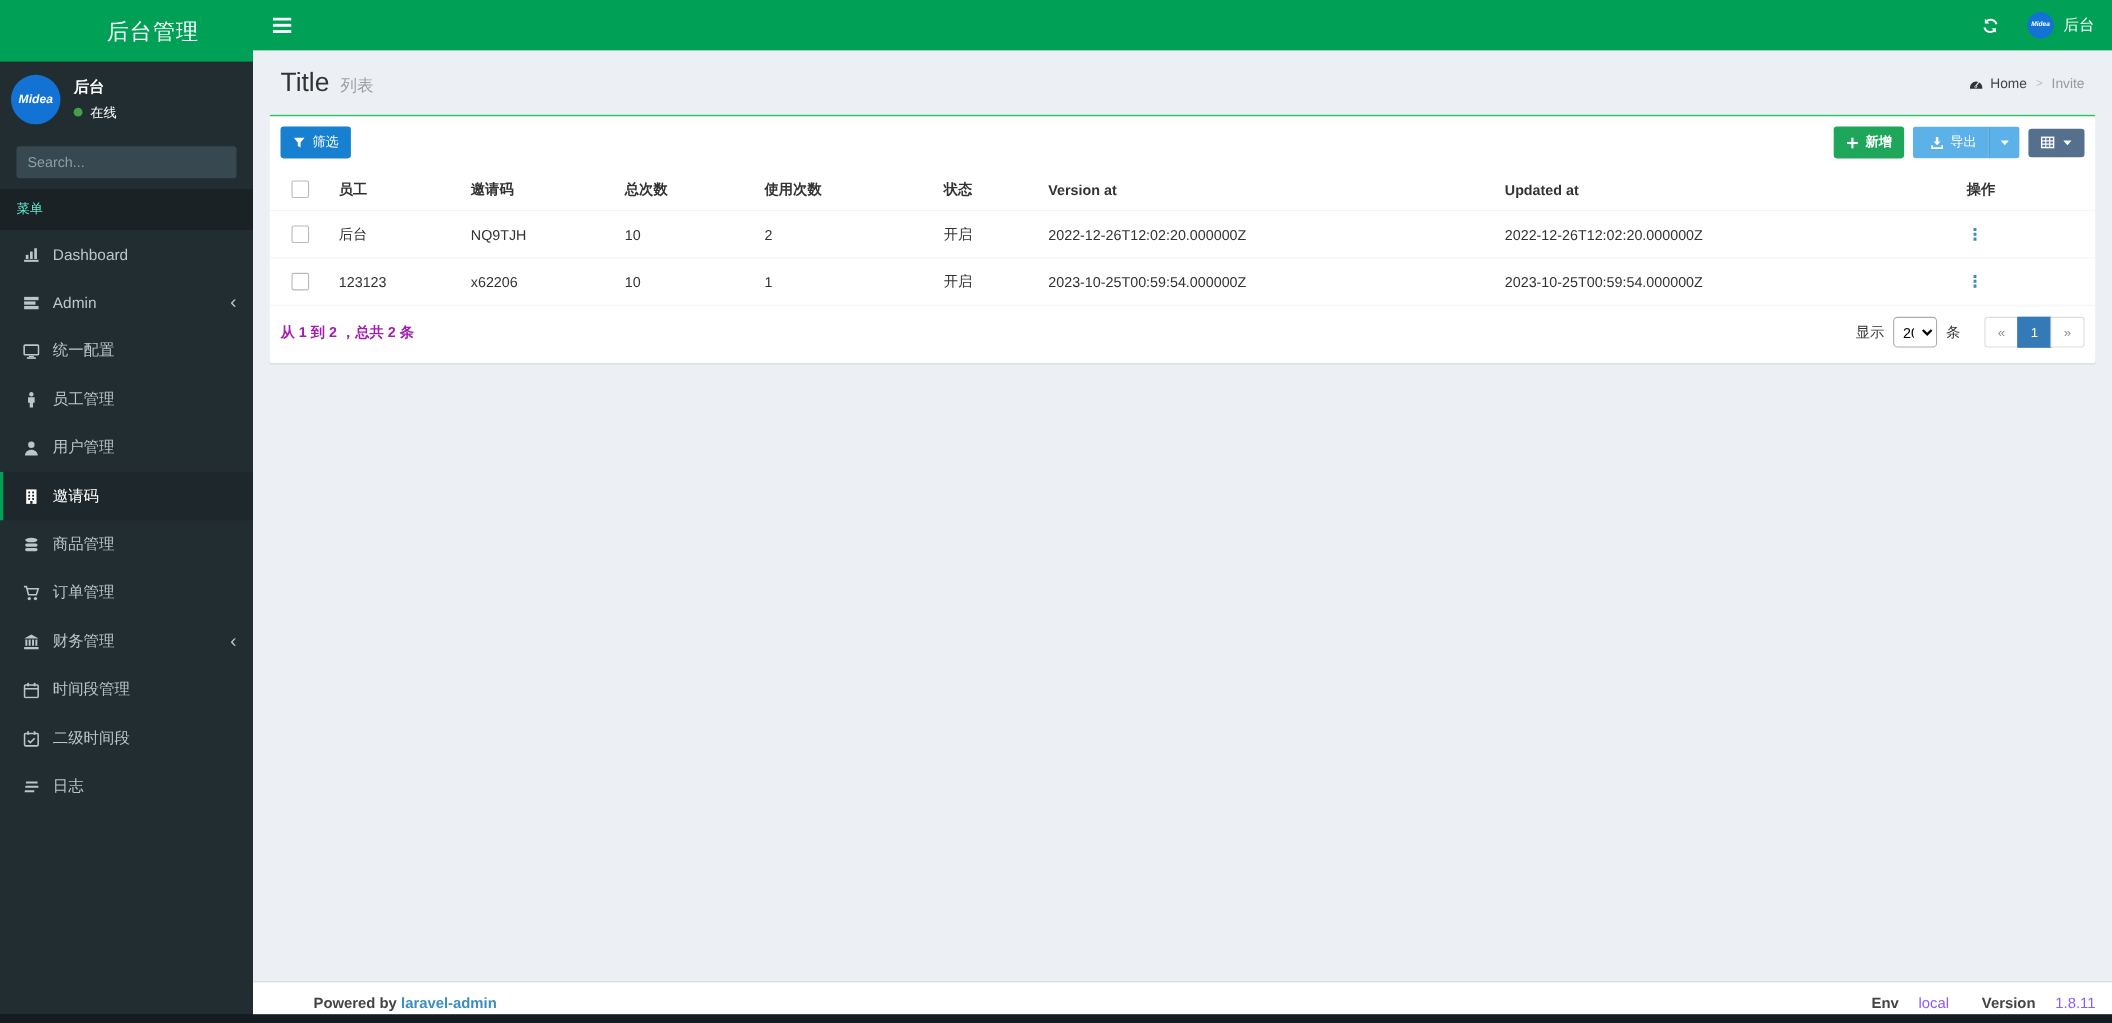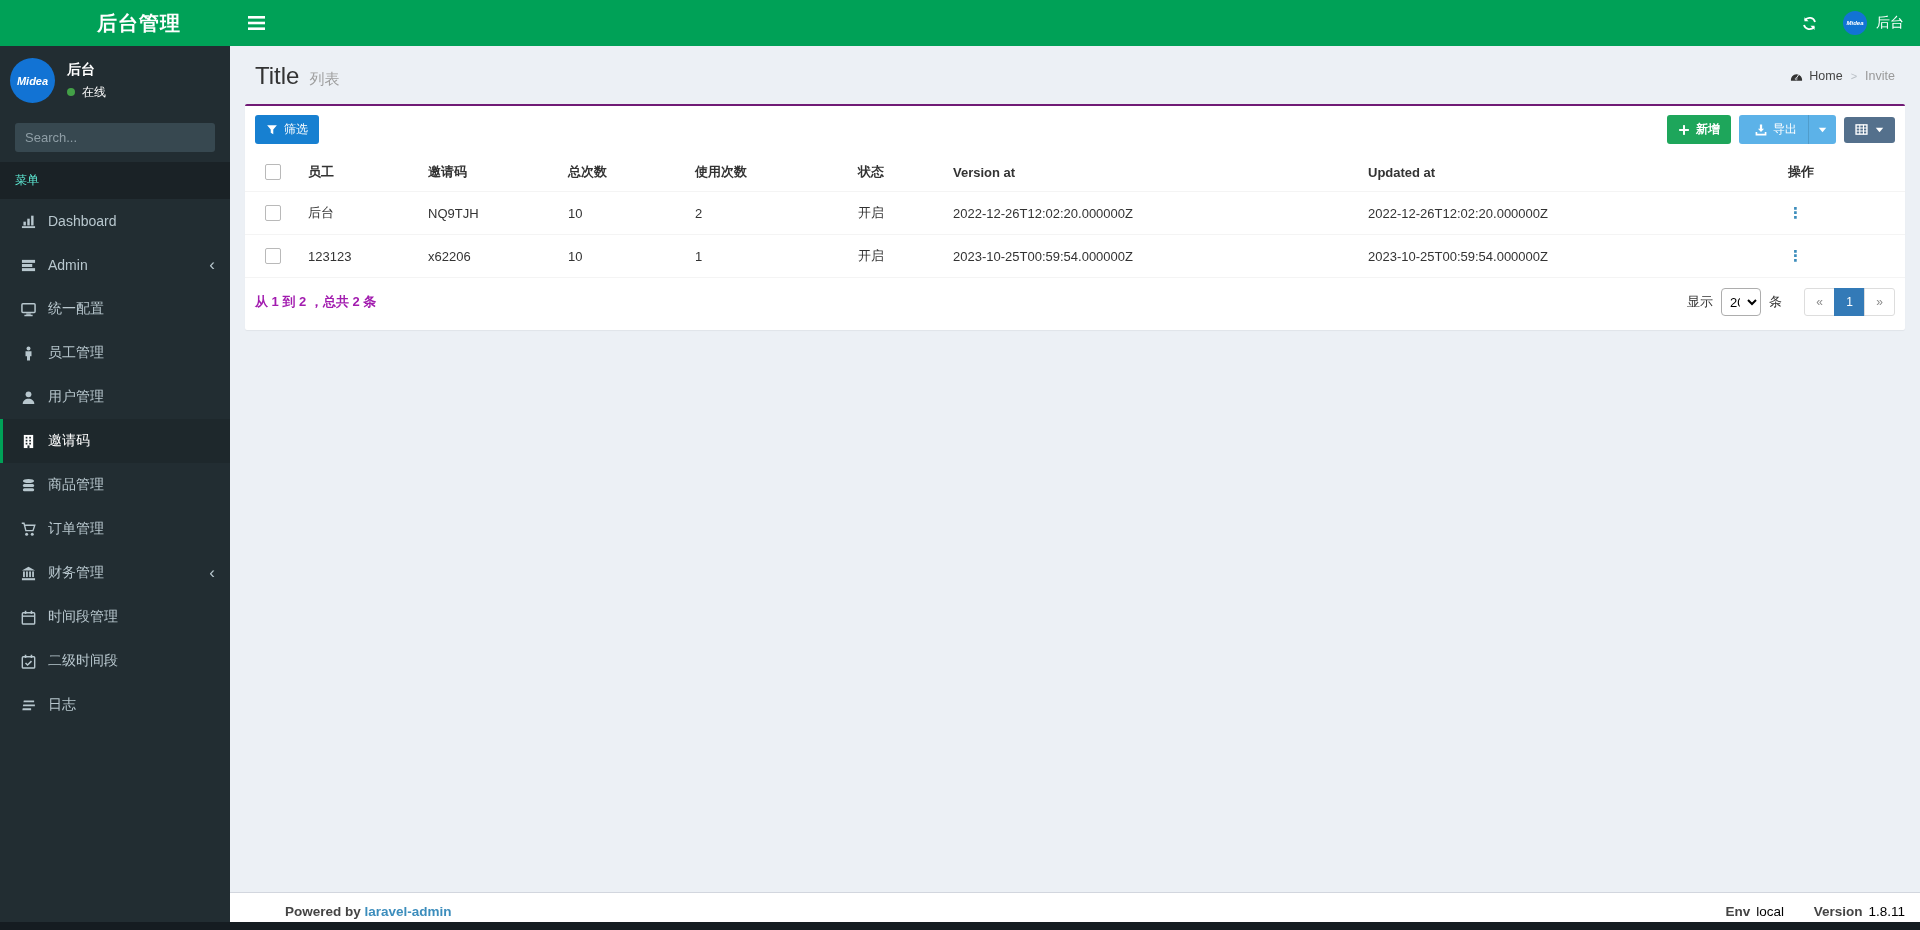--- a/index.html
+++ b/index.html
@@ -3,21 +3,21 @@
 <meta charset="utf-8">
 <style>
   * { margin:0; padding:0; box-sizing:border-box; }
   html,body { width:1920px; height:930px; overflow:hidden; }
   body { font-family:"Liberation Sans","DejaVu Sans",sans-serif; background:#ecf0f5; position:relative; }
 
   .app { display:flex; width:1920px; height:930px; }
 
   
   .sidebar { width:230px; min-width:230px; background:var(--sidebar_bg); height:100%; display:flex; flex-direction:column; }
-  .logo { height:46px; background:var(--brand_green); color:#fff; font-size:20px; font-weight:bold;
+  .logo { height:56px; background:var(--brand_green); color:#fff; font-size:20px; font-weight:normal;
           display:flex; align-items:center; justify-content:center; letter-spacing:1px;padding-left:48px; }
   .user-panel { display:flex; align-items:center; padding:12px 10px; }
   .avatar-lg { width:45px; height:45px; border-radius:50%; background:var(--avatar_blue);
                display:flex; align-items:center; justify-content:center; color:#fff;
                font-size:11px; font-style:italic; font-weight:bold; flex-shrink:0; }
   .user-info { margin-left:12px; }
   .user-name { color:#fff; font-size:14px; font-weight:bold; margin-bottom:5px; }
   .user-status { color:#fff; font-size:12px; display:flex; align-items:center; }
   .status-dot { width:8px; height:8px; border-radius:50%; background:var(--status_green); margin-right:7px; display:inline-block; }
   .sidebar-form { margin:8px 15px 10px; display:flex; background:#374850; border-radius:3px; overflow:hidden; }
@@ -53,21 +53,21 @@
   .page-title { font-size:24px; font-weight:normal; color:#333; display:flex; align-items:baseline; }
   .page-subtitle { font-size:15px; color:#9e9e9e; margin-left:10px; }
   .breadcrumb { display:flex; align-items:center; font-size:12.5px; color:#444; }
   .breadcrumb .bc-icon { margin-right:6px; display:inline-flex; }
   .breadcrumb .bc-icon svg { width:13px; height:13px; }
   .bc-link { color:#444; cursor:pointer; text-decoration:none; }
   .bc-sep { color:#b8bec4; margin:0 8px; font-size:11px; }
   .bc-current { color:#999; }
 
   
-  .box { background:#fff; border-radius:2px; border-top:2px solid #701a75; box-shadow:0 1px 1px rgba(0,0,0,0.05); }
+  .box { background:#fff; border-radius:2px; border-top:2px solid #22c55e; box-shadow:0 1px 1px rgba(0,0,0,0.05); }
   .box-header { display:flex; align-items:center; justify-content:space-between; padding:9px 10px; }
   .btn { display:inline-flex; align-items:center; border:none; border-radius:3px; color:#fff;
          font-size:12px; padding:6px 11px; cursor:pointer; font-family:inherit; }
   .btn svg { width:12px; height:12px; margin-right:6px; }
   .btn-filter { background:var(--filter_blue); }
   .btn-add { background:var(--add_green); font-weight:bold; }
   .btn-group-right { display:flex; align-items:center; gap:8px; }
   .split { display:flex; border-radius:3px; overflow:hidden; }
   .split .btn { border-radius:0; }
   .btn-export { background:var(--export_blue);padding-left:16px; }
@@ -102,21 +102,21 @@
             border:1px solid #ddd; background:#fff; color:#8a8a8a; font-size:12px; cursor:pointer; margin-left:-1px; }
   .pg-btn:first-child { border-radius:3px 0 0 3px; margin-left:0; }
   .pg-btn:last-child { border-radius:0 3px 3px 0; }
   .pg-btn.active { background:var(--pager_active); border-color:var(--pager_active); color:#fff; }
 
   .page-footer { height:38px; background:#fff; border-top:1px solid #d2d6de; display:flex; align-items:center;
                  justify-content:space-between; padding:0 15px; font-size:13.5px; color:#444; }
   .pf-left { font-weight:bold; color:#444;margin-left:40px; }
   .pf-left a { color:var(--link_blue); text-decoration:none; cursor:pointer; }
   .pf-right span.lbl { font-weight:bold; }
-  .pf-right span.val { font-weight:normal; color:#000000; margin-left:6px; }
+  .pf-right span.val { font-weight:normal; color:#8b5cf6; margin-left:18px; }
   .pf-right .grp { margin-left:26px; }
   .pf-right .grp:first-child { margin-left:0; }
 
   .bottom-strip { position:absolute; left:0; bottom:0; width:1920px; height:8px; background:#151c21; z-index:50; }
 </style>
 </head>
 <body>
 
 <div class="app">
 

